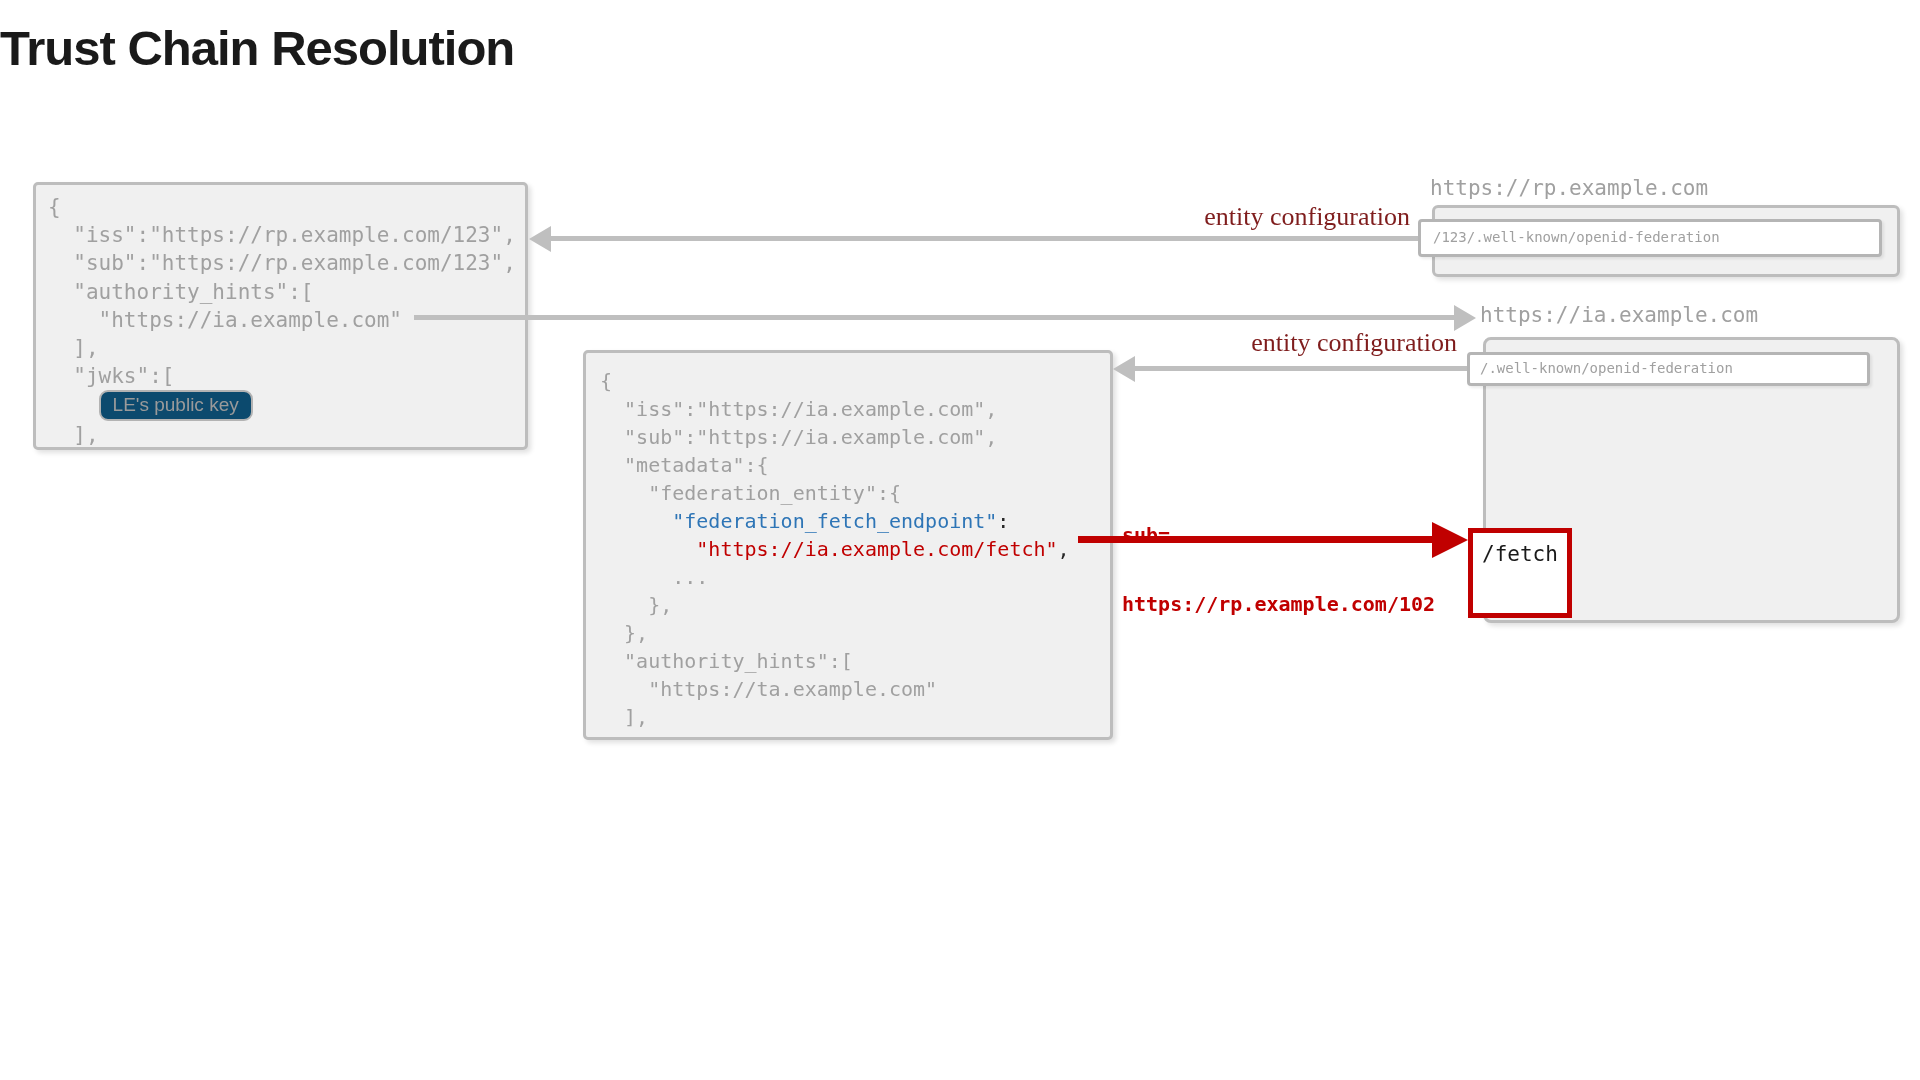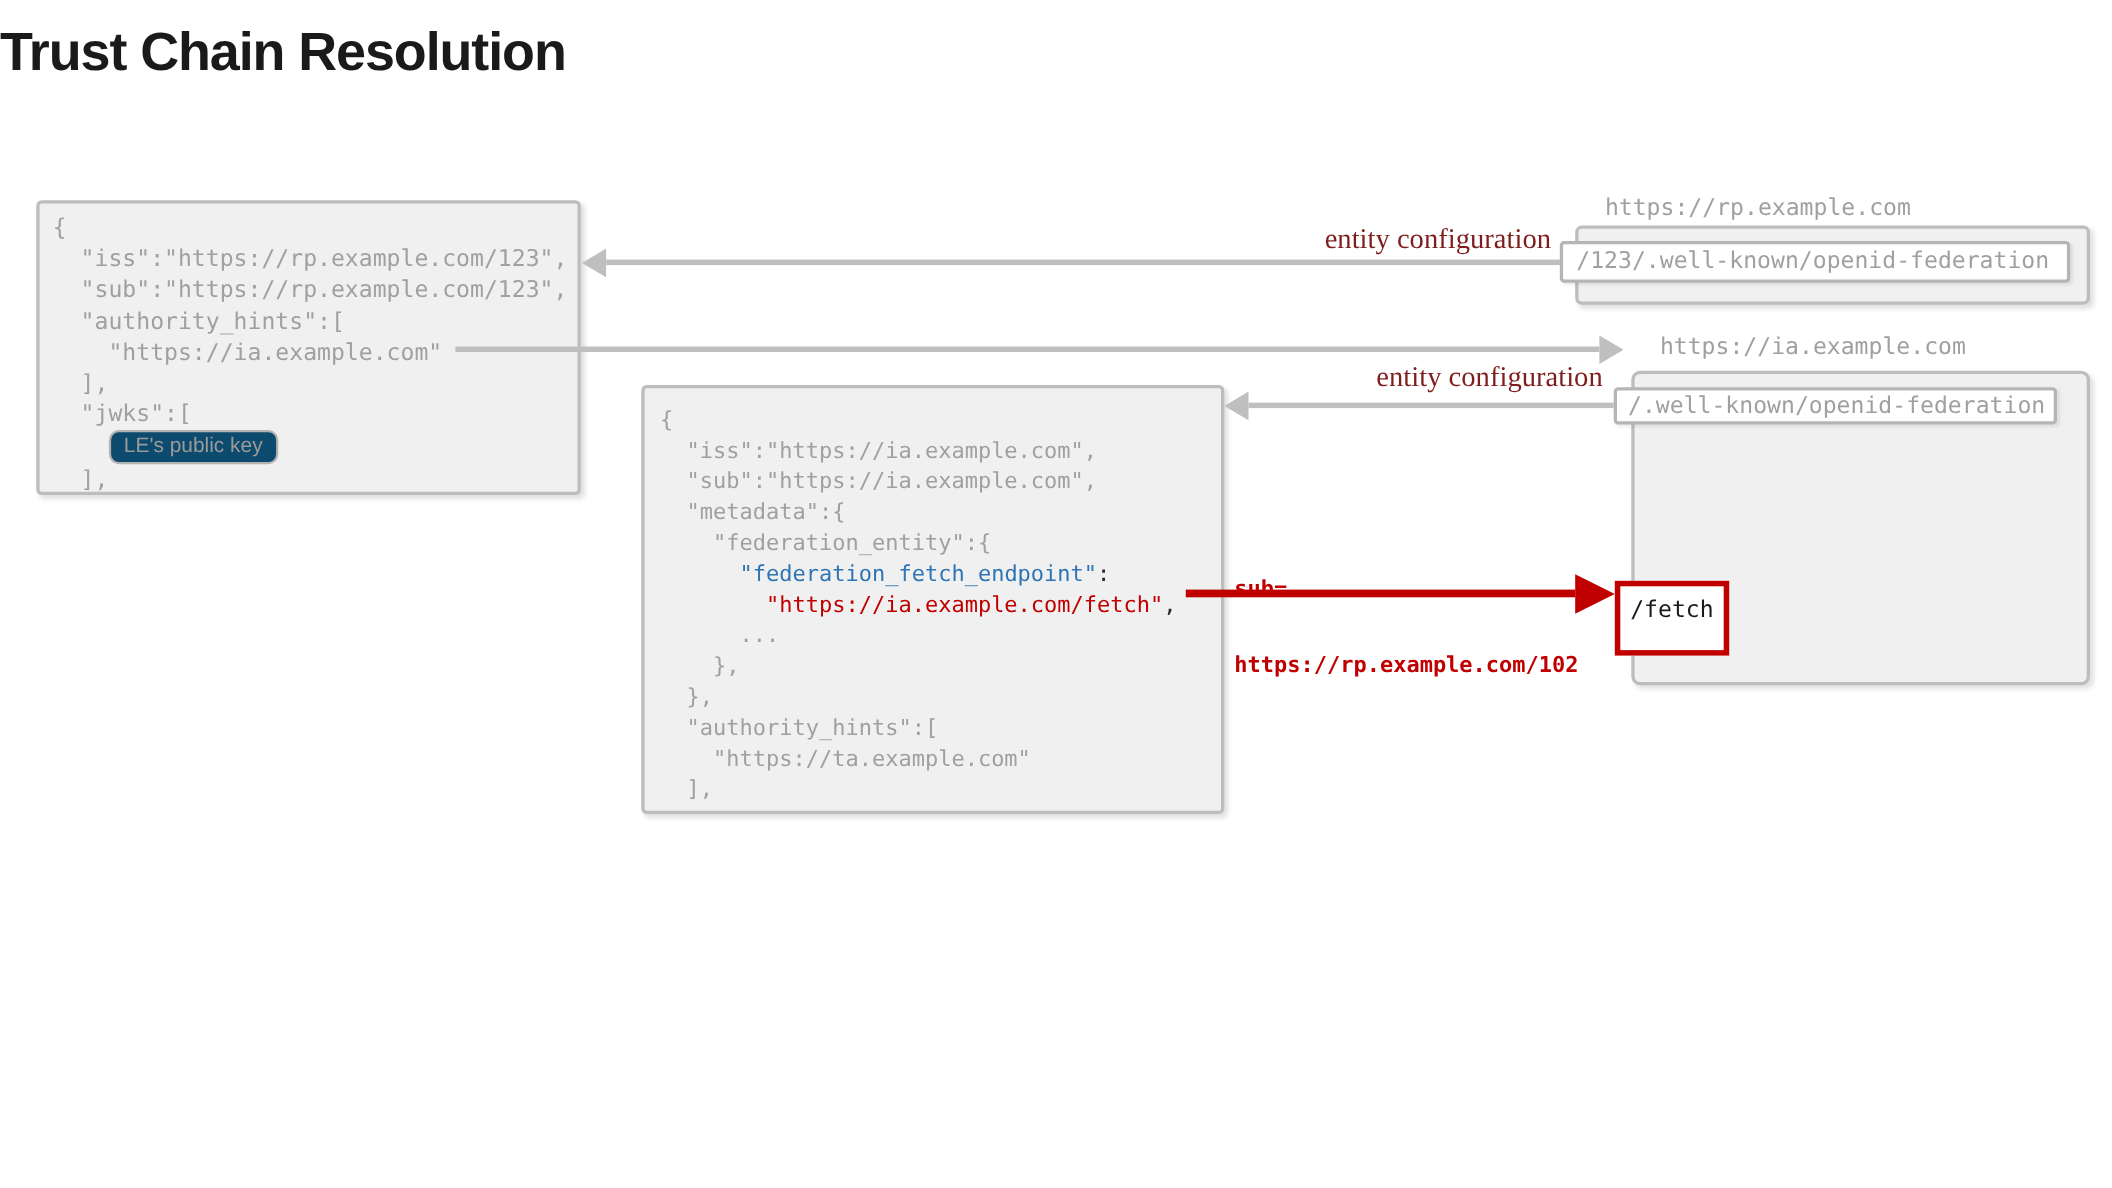--- a/index.html
+++ b/index.html
@@ -28,27 +28,27 @@
   .pill{display:inline-block;border:2px solid #b3b3b3;border-radius:9px;background:#0c4a6e;
         font-family:"Liberation Sans",sans-serif;font-size:19px;line-height:24px;
         color:#9a9a9a;padding:1px 12px 2px 12px;vertical-align:baseline;}
 
   
   #rp-entity-box{left:1432px;top:205px;width:468px;height:72px;border-radius:6px;}
   #ia-entity-box{left:1483px;top:337px;width:417px;height:286px;border-radius:8px;}
 
   .wkbox{position:absolute;background:#ffffff;border:3px solid #b5b5b5;border-radius:4px;
          box-sizing:border-box;font-family:"DejaVu Sans Mono","Liberation Mono",monospace;
-         font-size:21px;color:#a0a0a0;box-shadow:2px 2px 3px rgba(0,0,0,0.08);z-index:4;
+         font-size:14px;color:#a0a0a0;box-shadow:2px 2px 3px rgba(0,0,0,0.08);z-index:4;
          white-space:pre;}
   #rp-wk{left:1418px;top:219px;width:464px;height:38px;line-height:31px;padding-left:12px;}
   #ia-wk{left:1467px;top:352px;width:403px;height:34px;line-height:27px;padding-left:10px;}
 
   .urllabel{position:absolute;font-family:"DejaVu Sans Mono","Liberation Mono",monospace;
-            font-size:21px;color:#a0a0a0;white-space:pre;margin-left:29px;}
+            font-size:21px;color:#a0a0a0;white-space:pre;}
   #rp-url{left:1430px;top:176px;}
   #ia-url{left:1480px;top:303px;text-align:center;}
 
   .eclabel{position:absolute;font-family:"Liberation Serif","DejaVu Serif",serif;
            font-size:26px;color:#7f1d1d;text-align:right;white-space:nowrap;}
   #ec1{left:1110px;top:202px;width:300px;}
   #ec2{left:1160px;top:328px;width:297px;}
 
   
   .aline{position:absolute;background:#bfbfbf;z-index:3;}
@@ -57,21 +57,21 @@
   .ahead.right{border-width:13px 0 13px 22px;border-color:transparent transparent transparent #bfbfbf;}
 
   
   #red-line{position:absolute;left:1078px;top:536px;width:354px;height:7px;background:#c00000;z-index:6;}
   #red-head{position:absolute;left:1432px;top:522px;width:0;height:0;border-style:solid;z-index:6;
             border-width:18px 0 18px 36px;border-color:transparent transparent transparent #c00000;}
   #red-label{position:absolute;left:1122px;top:478px;z-index:6;
              font-family:"DejaVu Sans Mono","Liberation Mono",monospace;font-weight:bold;
              font-size:20px;line-height:23px;color:#c00000;white-space:pre;}
 
-  #fetch-box{position:absolute;left:1468px;top:528px;width:104px;height:68px;background:#ffffff;
+  #fetch-box{position:absolute;left:1468px;top:528px;width:104px;height:90px;background:#ffffff;
              border:5px solid #c00000;box-sizing:border-box;z-index:7;
              font-family:"DejaVu Sans Mono","Liberation Mono",monospace;font-size:21px;
              color:#1a1a1a;padding:9px 0 0 9px;white-space:pre;}
 </style>
 </head>
 <body>
 
 <div class="slide">
 
   <h1 class="title">Trust Chain Resolution</h1>

